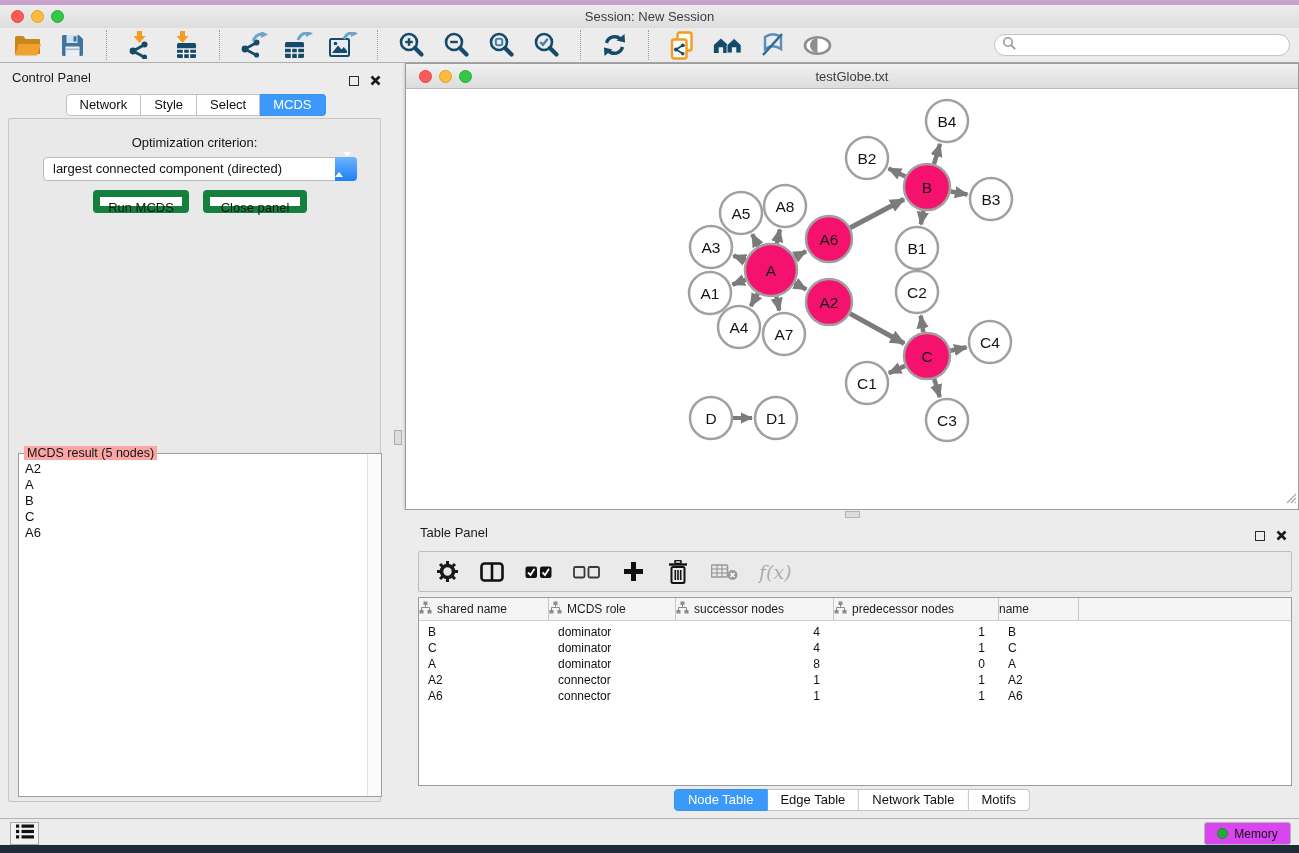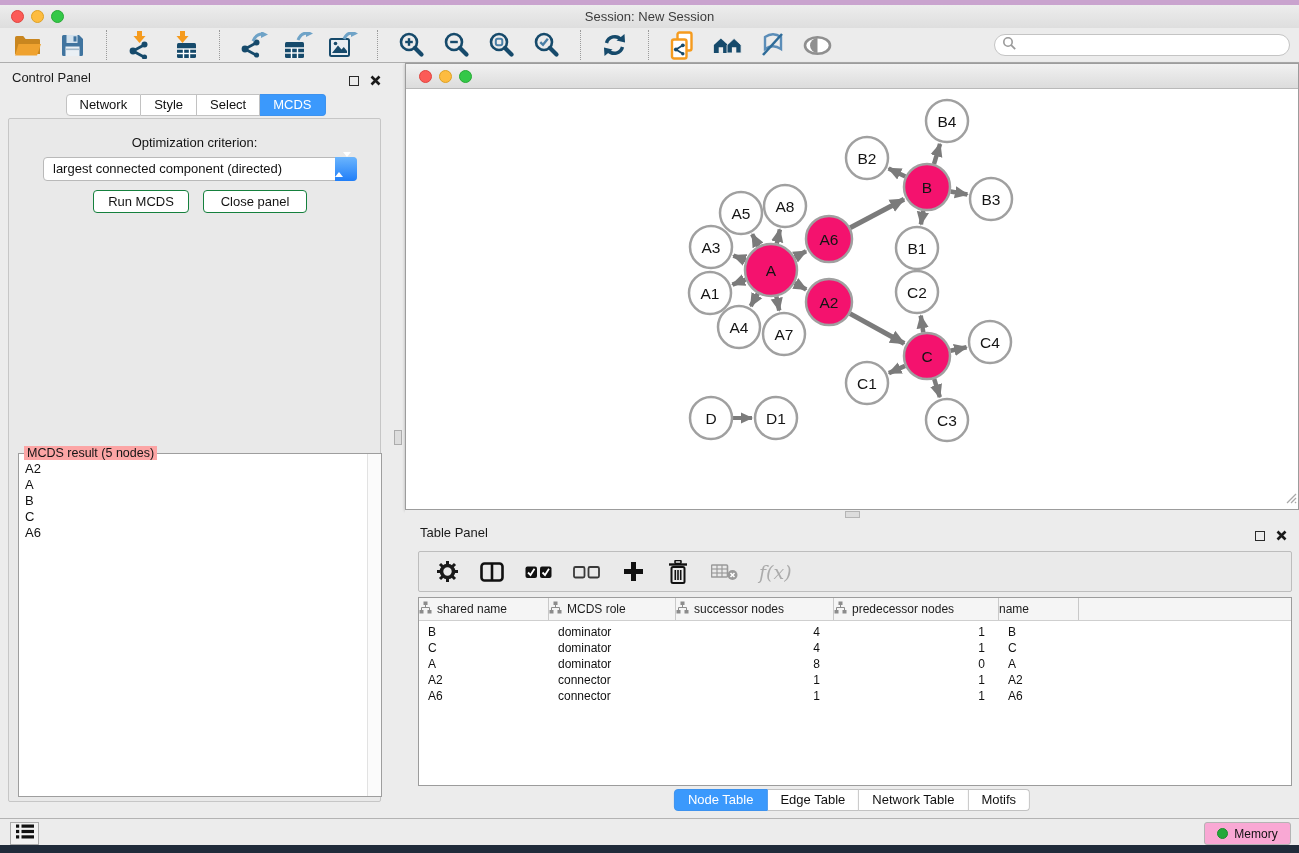--- a/index.html
+++ b/index.html
@@ -36,21 +36,21 @@
   .tab.active { background:#3B99FC; border-color:#3D92EE; color:#fff; }
   #cp-tabs { position:absolute; top:31px; left:50%; transform:translateX(-50%); }
 
   #cp-box { position:absolute; left:8px; top:55px; width:373px; height:684px; background:#E9E9E9; border:1px solid #C6C6C6; border-radius:2px; }
   #opt-label { position:absolute; top:16px; left:0; right:0; text-align:center; font-size:13px; color:#141414; }
   #mcds-select { position:absolute; left:34px; top:38px; width:314px; height:24px; background:#fff; border:1px solid #B9B9B9; border-radius:4px; font-size:13px; color:#111; }
   #mcds-select .val { position:absolute; left:9px; top:3px; }
   #mcds-select .stepper { position:absolute; right:-1px; top:-1px; width:22px; height:24px; background:linear-gradient(#6BB5FD,#207EF8); border-radius:0 4px 4px 0; }
   .tri-up { width:0; height:0; border-left:4px solid transparent; border-right:4px solid transparent; border-bottom:5px solid #fff; margin:4px auto 2px; }
   .tri-down { width:0; height:0; border-left:4px solid transparent; border-right:4px solid transparent; border-top:5px solid #fff; margin:0 auto; }
-  .mac-btn { position:absolute; top:71px; height:23px; background:#FFF; border:1px solid #15803d; border-radius:4px; font-size:13px; color:#141414; text-align:center; line-height:21px; }
+  .mac-btn { position:absolute; top:71px; height:23px; background:#FFF; border:7px solid #15803d; border-radius:4px; font-size:13px; color:#141414; text-align:center; line-height:21px; }
   #run-btn { left:84px; width:96px; }
   #close-btn { left:194px; width:104px; }
 
   #result-group { position:absolute; left:9px; top:334px; width:364px; height:344px; border:1px solid #9E9E9E; background:#fff; }
   #result-legend { position:absolute; top:-8px; left:5px; background:#fca5a5; padding:0 3px; font-size:12.5px; color:#141414; }
   #result-list { position:absolute; left:1px; top:2px; bottom:1px; right:15px; padding:5px 0 0 5px; font-size:13px; line-height:16px; color:#111; overflow:hidden; }
   #result-scroll { position:absolute; right:0; top:0; bottom:0; width:14px; background:#FBFBFB; border-left:1px solid #E2E2E2; }
 
   
   #splitter-v { left:391px; top:63px; width:14px; height:747px; background:#ECECEC; }
@@ -80,21 +80,21 @@
   .th.filler { flex:1; border-right:none; }
   .tr { display:flex; height:16px; }
   .td { font-size:12px; color:#111; line-height:16px; }
   #tp-body { padding-top:3px; }
 
   #tp-tabs { position:absolute; top:271px; left:50%; transform:translateX(-50%); }
 
   
   #status-bar { left:0; top:818px; width:1299px; height:27px; background:#ECECEC; border-top:1px solid #B3B3B3; }
   #list-btn { position:absolute; left:10px; top:3px; width:29px; height:23px; background:#F2F2F2; border:1px solid #ABABAB; display:flex; align-items:center; justify-content:center; }
-  #memory-btn { position:absolute; right:8px; top:3px; height:23px; width:87px; background:#f9a8d4; border:1px solid #B4B4B4; border-radius:3px; display:flex; align-items:center; justify-content:center; gap:6px; font-size:12px; color:#111; }
+  #memory-btn { position:absolute; right:8px; top:3px; height:23px; width:87px; background:#d946ef; border:1px solid #B4B4B4; border-radius:3px; display:flex; align-items:center; justify-content:center; gap:6px; font-size:12px; color:#111; }
   #memory-dot { width:11px; height:11px; border-radius:50%; background:#23A839; border:1px solid #1C8C2E; }
   #desktop-bottom { left:0; top:845px; width:1299px; height:8px; background:#202B3A; }
 </style>
 </head>
 <body>
 
 <div class="abs" id="desktop-top"></div>
 
 <div class="abs" id="titlebar">
   <div class="lights" style="left:11px; top:5px;">
@@ -309,20 +309,21 @@
     <div class="handle"></div>
   </div>
 
 <div class="abs" id="network-window">
   <div id="nw-titlebar">
     <div class="lights">
       <div class="light red"></div>
       <div class="light yellow"></div>
       <div class="light green"></div>
     </div>
+    <div id="nw-title">testGlobe.txt</div>
   </div>
   <div id="nw-canvas">
     <svg id="graph-svg" width="892" height="419" viewBox="0 0 892 419">
         <defs>
           <marker id="arr" viewBox="0 0 10 10" refX="9" refY="5" markerWidth="3.1" markerHeight="3.1" orient="auto">
             <path d="M0,0.6 L10,5 L0,9.4 z" fill="#7B7B7B"></path>
           </marker>
         </defs>
         <line x1="352.4248463135192" y1="156.10720799568648" x2="346.1779143879829" y2="144.23803733716758" stroke="#7B7B7B" stroke-width="4.5" marker-end="url(#arr)"></line>
         <line x1="370.7698157277467" y1="153.62369953030094" x2="373.87127490866965" y2="139.4456004175103" stroke="#7B7B7B" stroke-width="4.5" marker-end="url(#arr)"></line>

